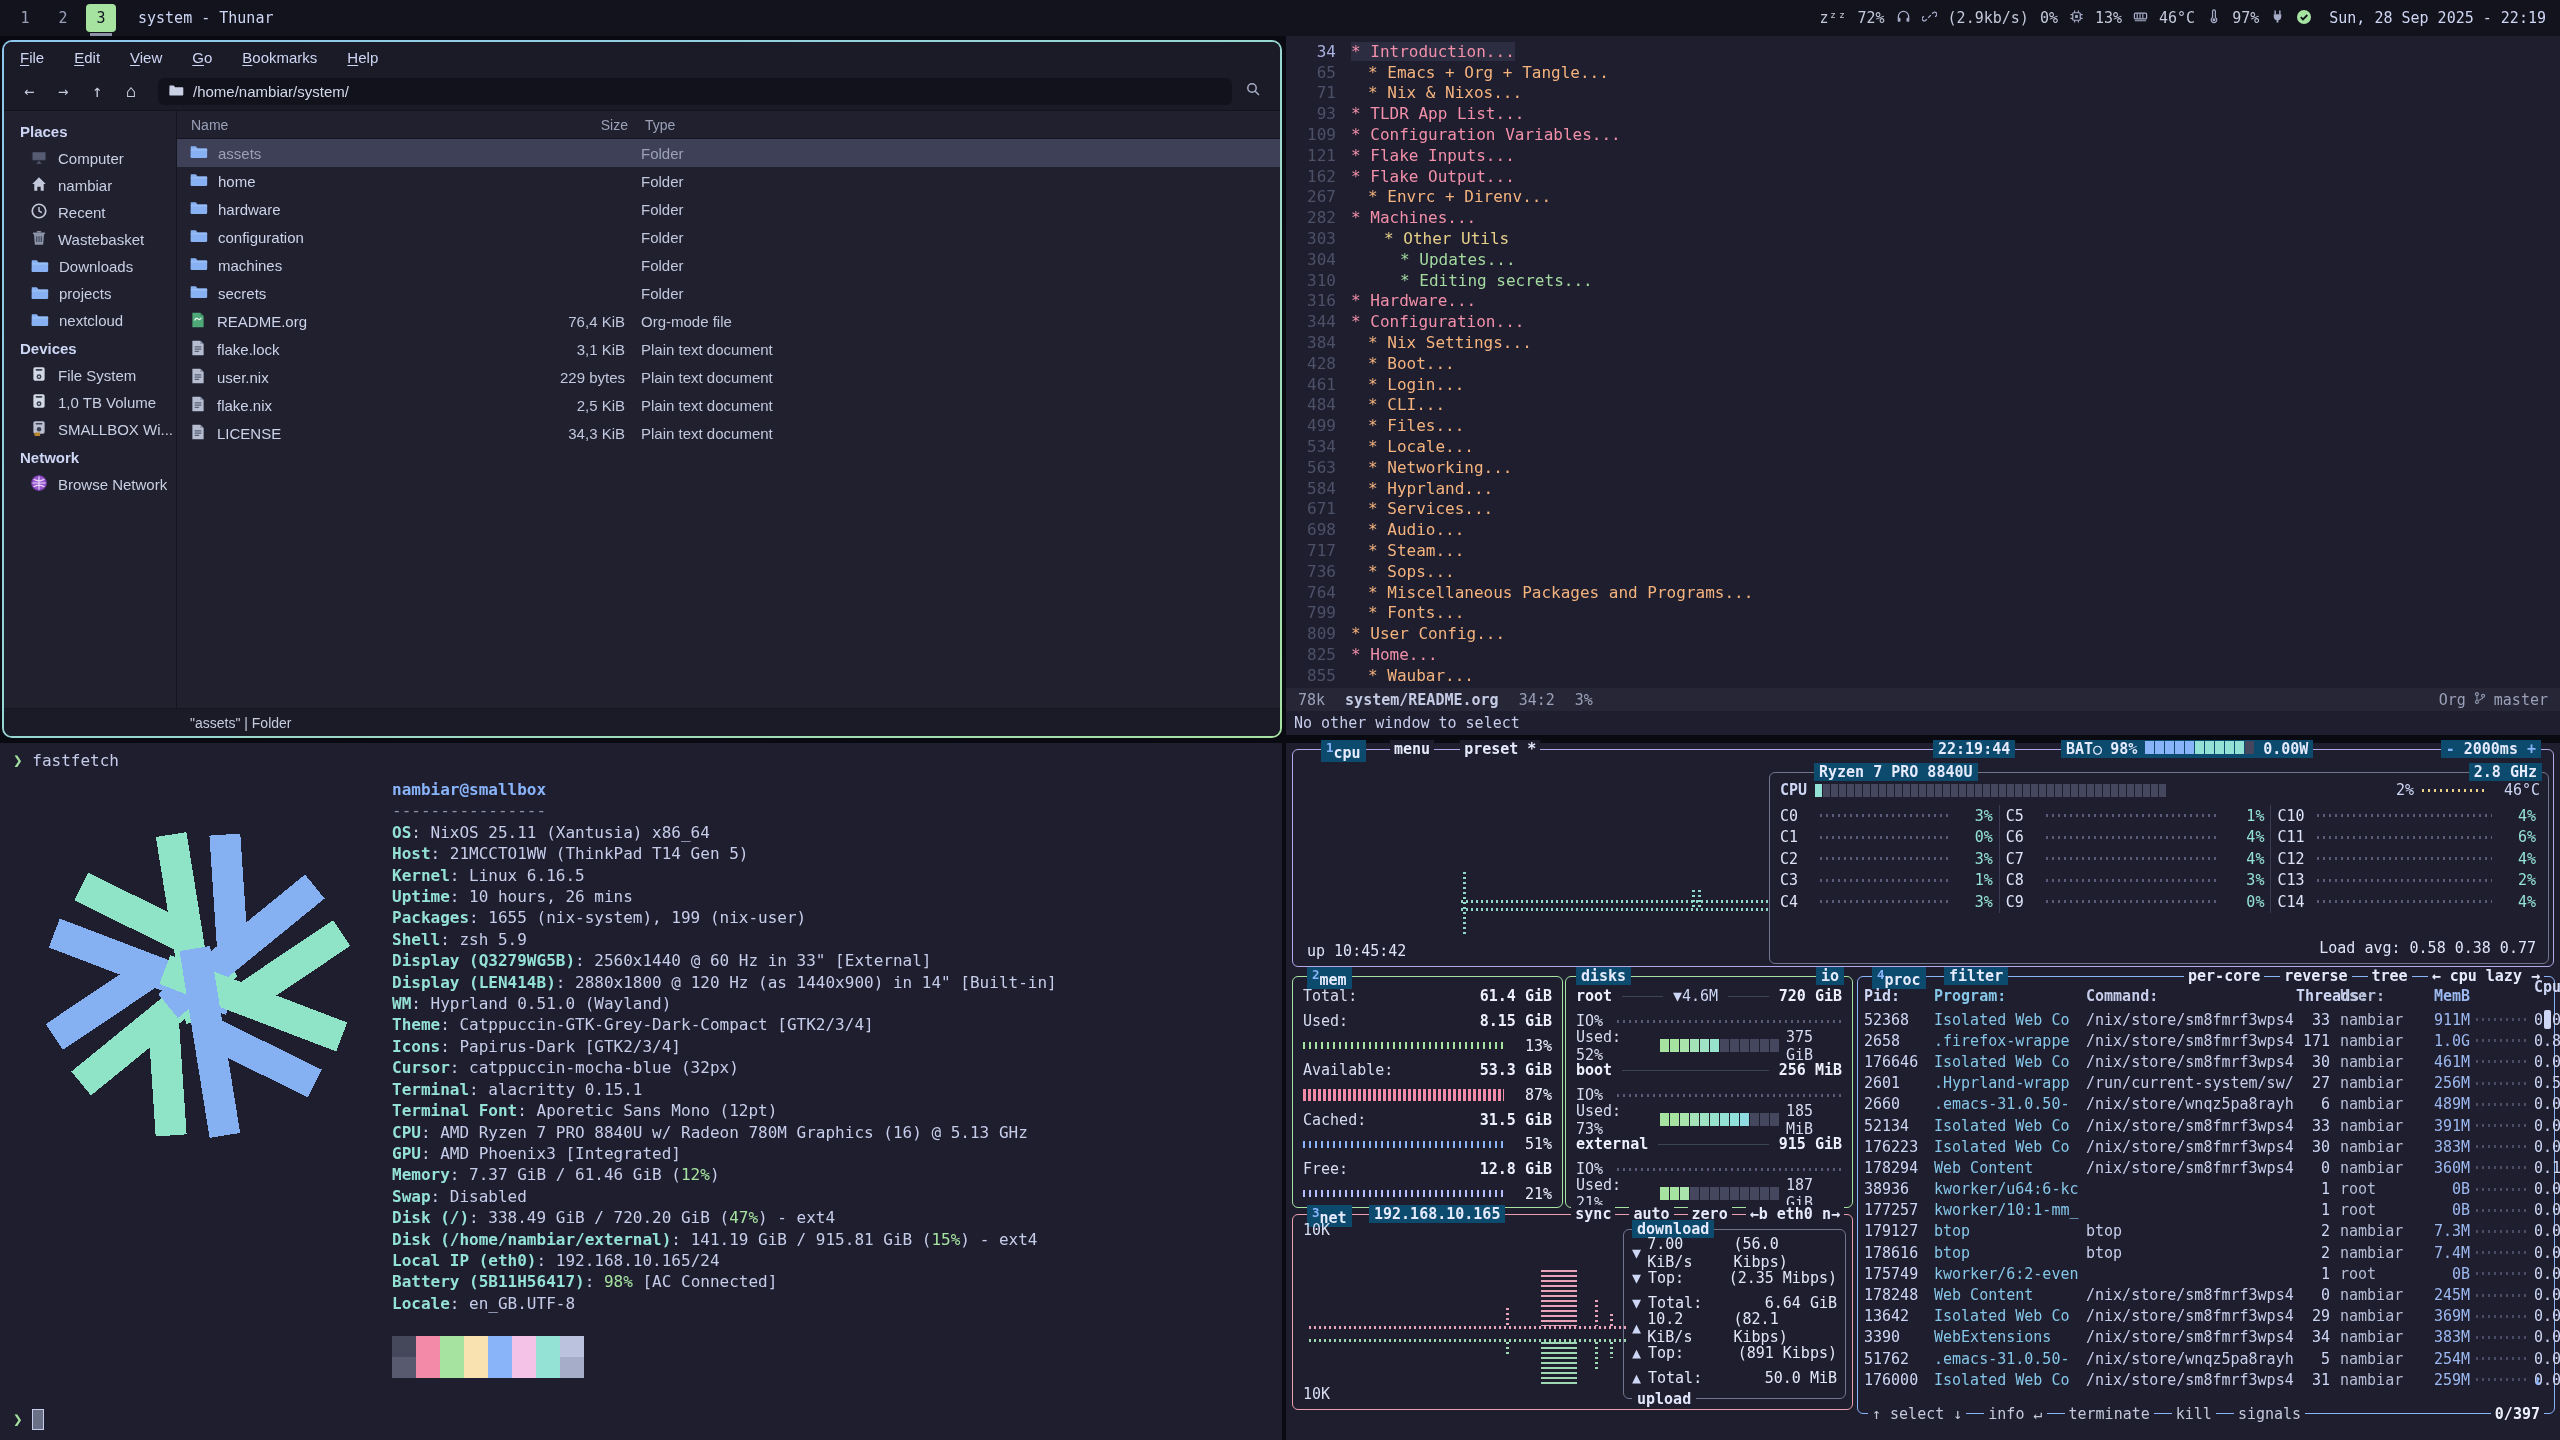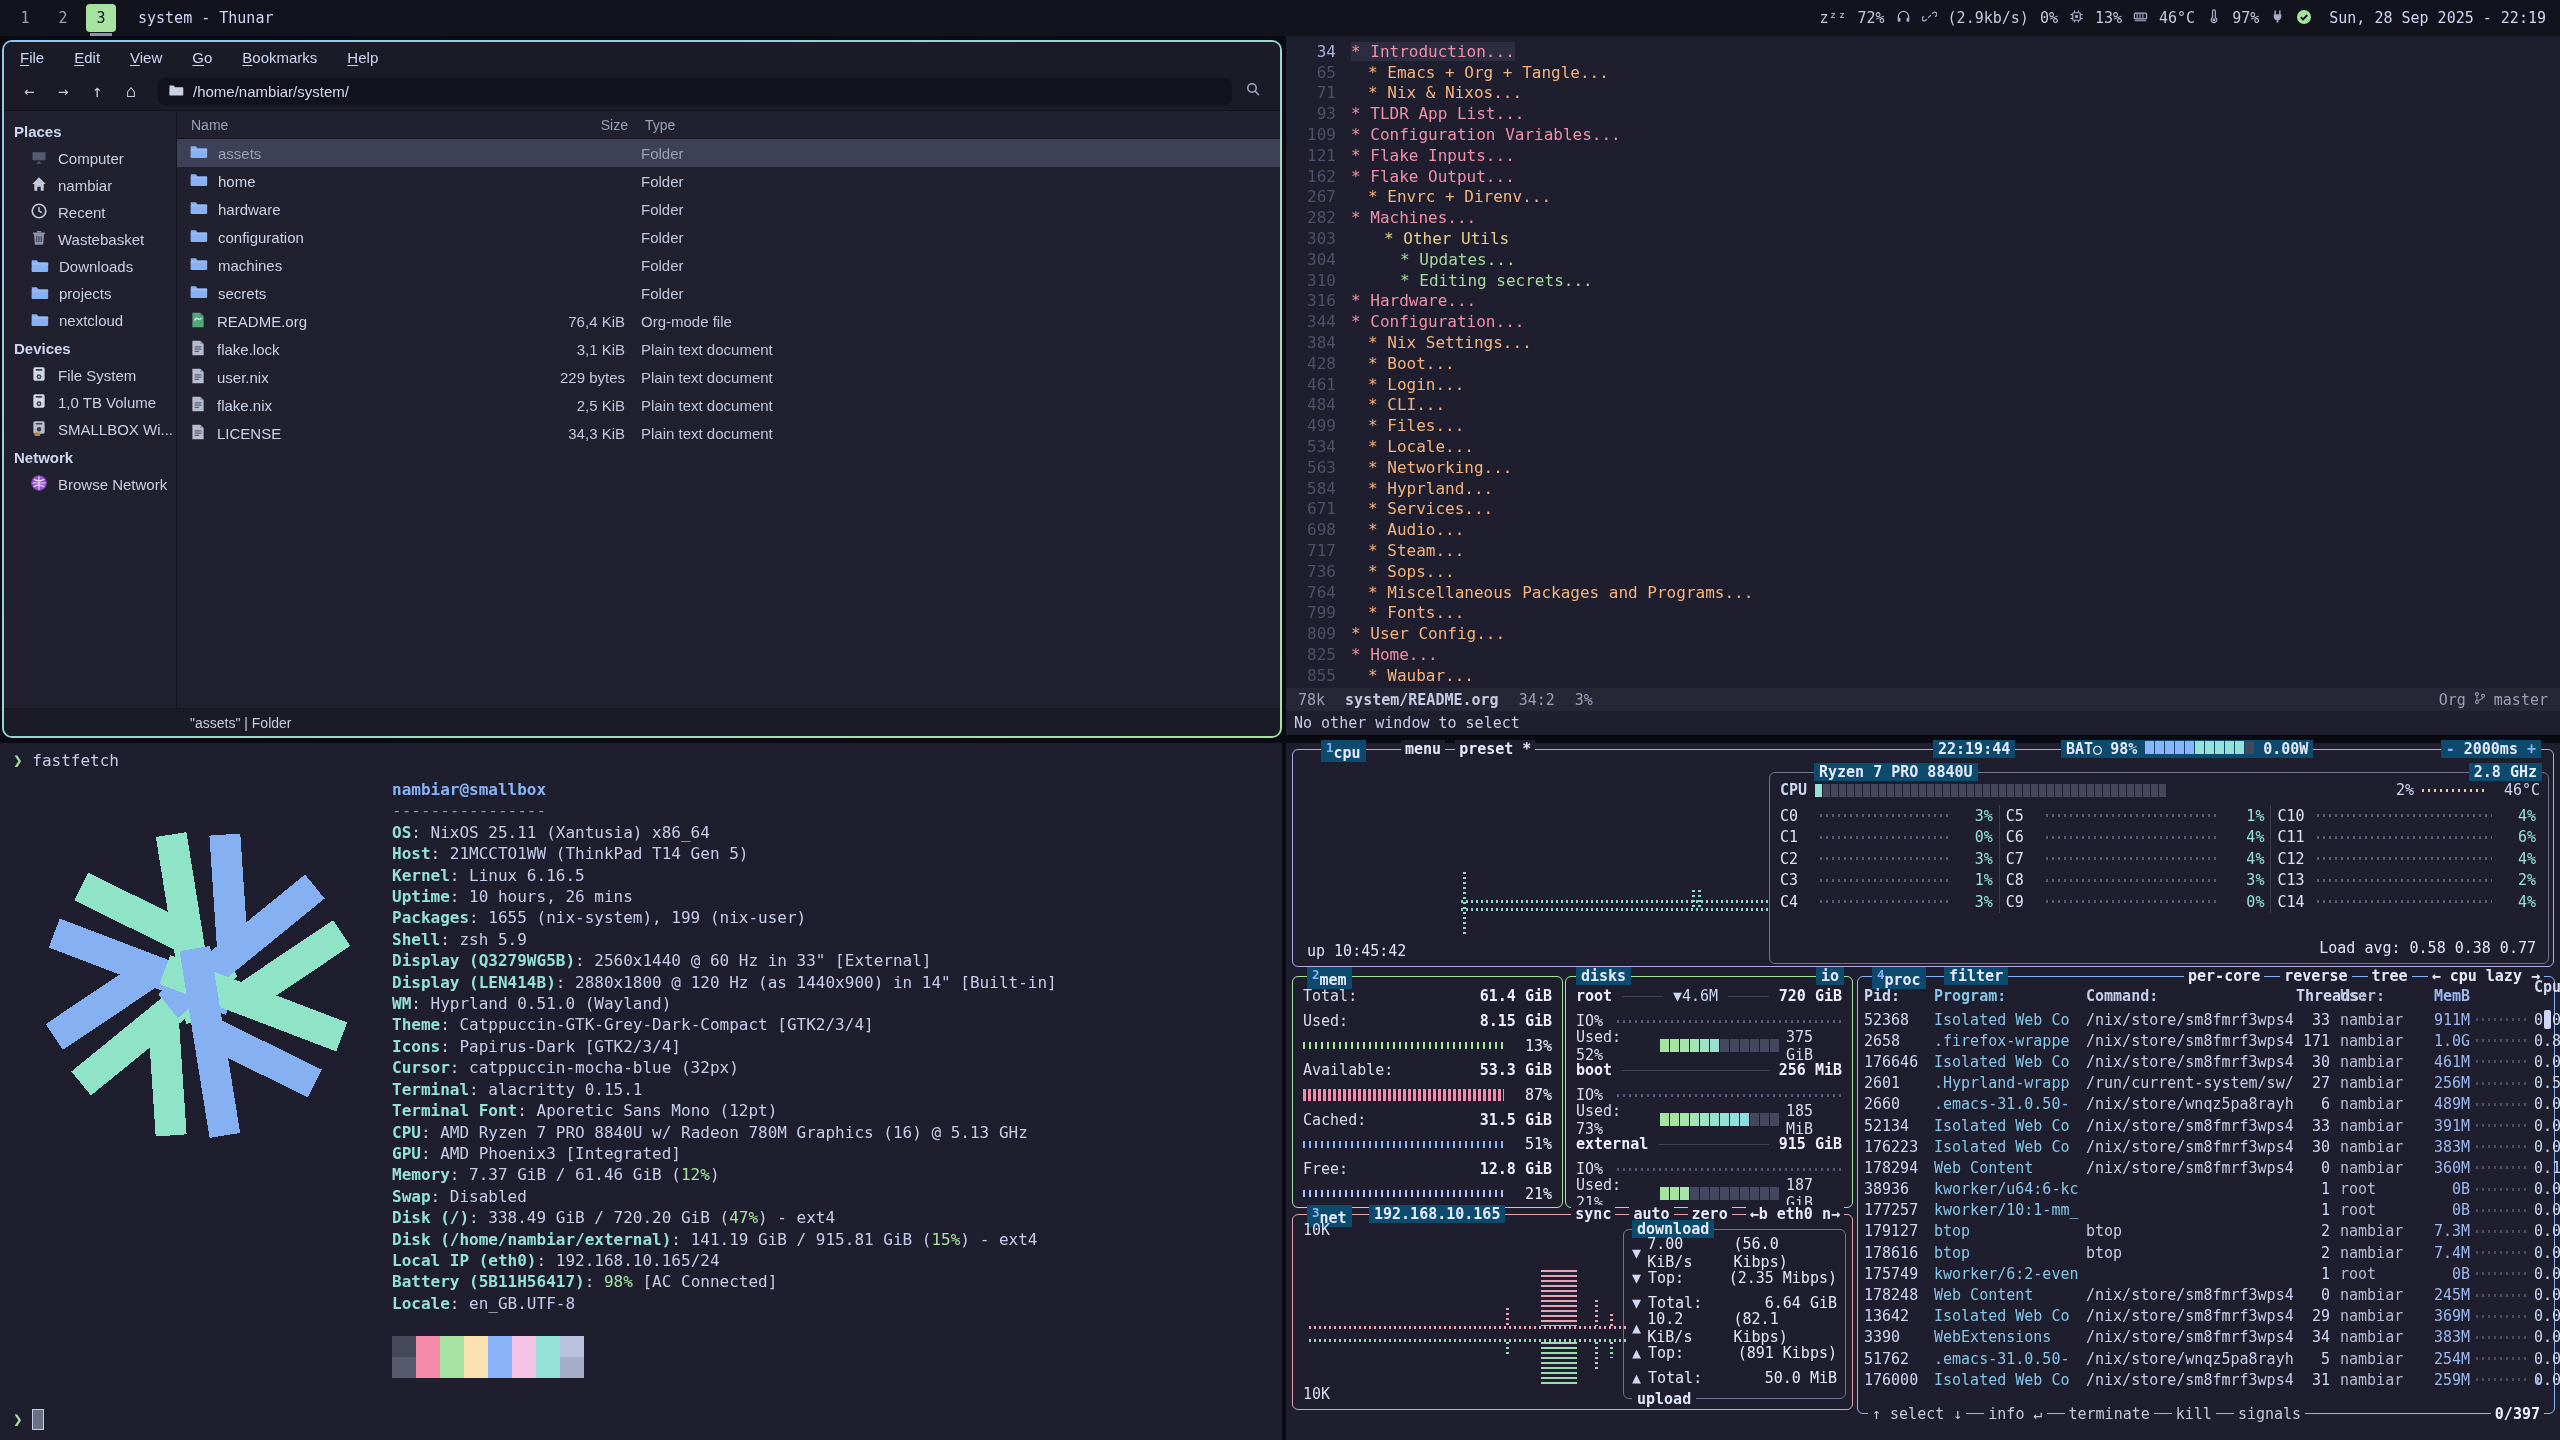--- a/index.html
+++ b/index.html
@@ -26,21 +26,21 @@
   #tmenubar{height:30px;background:#1b1b28;display:flex;align-items:center;gap:30px;padding-left:16px;
             font-family:"Liberation Sans",sans-serif;font-size:15px;color:#cdd6f4}
   #tmenubar u{text-decoration:underline;text-underline-offset:2px}
   #ttoolbar{height:38px;background:#1b1b28;border-bottom:1px solid #12121c;display:flex;align-items:center;gap:4px;padding:0 10px}
   .navbtn{width:30px;height:28px;display:flex;align-items:center;justify-content:center;color:#c3c9da;font-size:17px;border-radius:5px}
   #pathpill{flex:1;height:27px;margin-left:8px;background:#12121c;border-radius:6px;display:flex;align-items:center;gap:9px;
             padding:0 10px;font-family:"Liberation Sans",sans-serif;font-size:15px;color:#d3d9ec}
   #searchbtn{width:34px;height:28px;display:flex;align-items:center;justify-content:center}
   #tmain{flex:1;display:flex;min-height:0}
   #tsidebar{width:172px;border-right:1px solid #15151f;padding-top:6px;font-family:"Liberation Sans",sans-serif;font-size:15px}
-  .sidehead{height:28px;display:flex;align-items:center;padding-left:10px;font-weight:bold;color:#cdd6f4}
+  .sidehead{height:28px;display:flex;align-items:center;padding-left:16px;font-weight:bold;color:#cdd6f4}
   .sideitem{height:27px;display:flex;align-items:center;gap:10px;padding-left:26px;color:#c9d0e4}
   #tfiles{flex:1;display:flex;flex-direction:column}
   #fhead{height:27px;display:flex;align-items:center;color:#9aa1b8;font-family:"Liberation Sans",sans-serif;font-size:14px;
          border-bottom:1px solid #15151f}
   #fhead .fc{border-left:1px solid #23232f;height:18px;display:flex;align-items:center}
   .fc-name{width:362px;padding-left:14px}
   .fc-size{width:74px;justify-content:flex-end;text-align:center}
   .fc-type{flex:1;padding-left:16px}
   #frows{flex:1}
   .frow{height:28px;display:flex;align-items:center;font-family:"Liberation Sans",sans-serif;font-size:15px;color:#ccd3ea}
@@ -167,21 +167,21 @@
   .cmeter{width:52px;height:3px;margin:0 6px;background:repeating-linear-gradient(90deg,#4a4d66 0 2px,transparent 2px 6px);flex:none}
   .ccpu{flex:1;text-align:right;color:#cdd6f4}
   #pscroll{position:absolute;right:3px;top:33px;width:7px;height:19px;background:#cdd6f4;border-radius:2px}
   #pdown{position:absolute;right:12px;bottom:24px;color:#89b4fa;font-weight:bold}
   #pfoot{position:absolute;left:10px;right:10px;bottom:-10px;display:flex;gap:18px}
   #pfoot span{background:#1e1e2e;padding:0 4px;color:#c3c9da}
   #pfoot .cnt{margin-left:auto;font-weight:bold;color:#eef1fd}
   #proctabs{position:absolute;top:-10px;right:10px;display:flex;gap:16px}
   #proctabs span,#nettabs span,#cputabs span{background:#1e1e2e;padding:0 4px;font-weight:bold;color:#e5eafc}
   #nettabs{position:absolute;top:-10px;right:8px;display:flex;gap:14px}
-  #cputabs{position:absolute;top:-10px;left:108px;display:flex;gap:10px}
+  #cputabs{position:absolute;top:-10px;left:97px;display:flex;gap:26px}
 </style>
 </head>
 <body>
 
 <div id="topbar">
   <div id="ws">
       <div class="wsitem">1</div>
       <div class="wsitem">2</div>
       <div class="wsitem active">3</div>
     </div>

